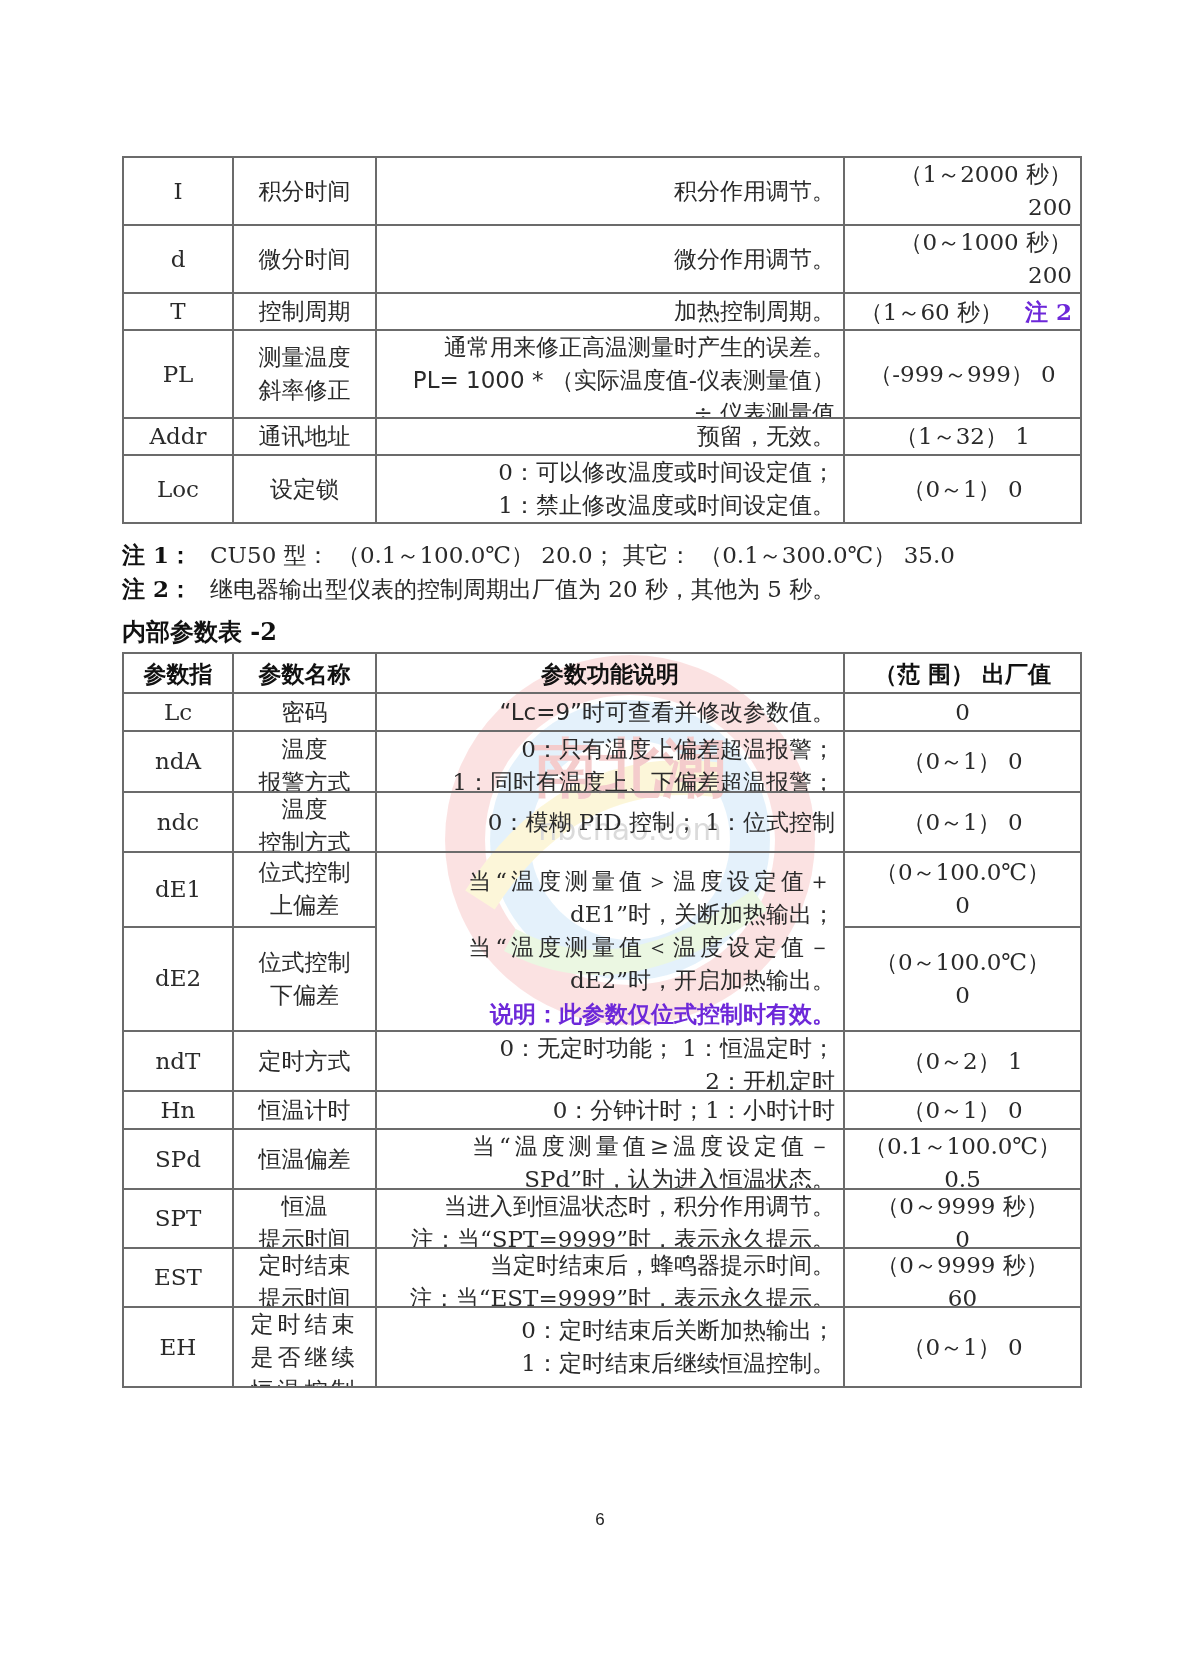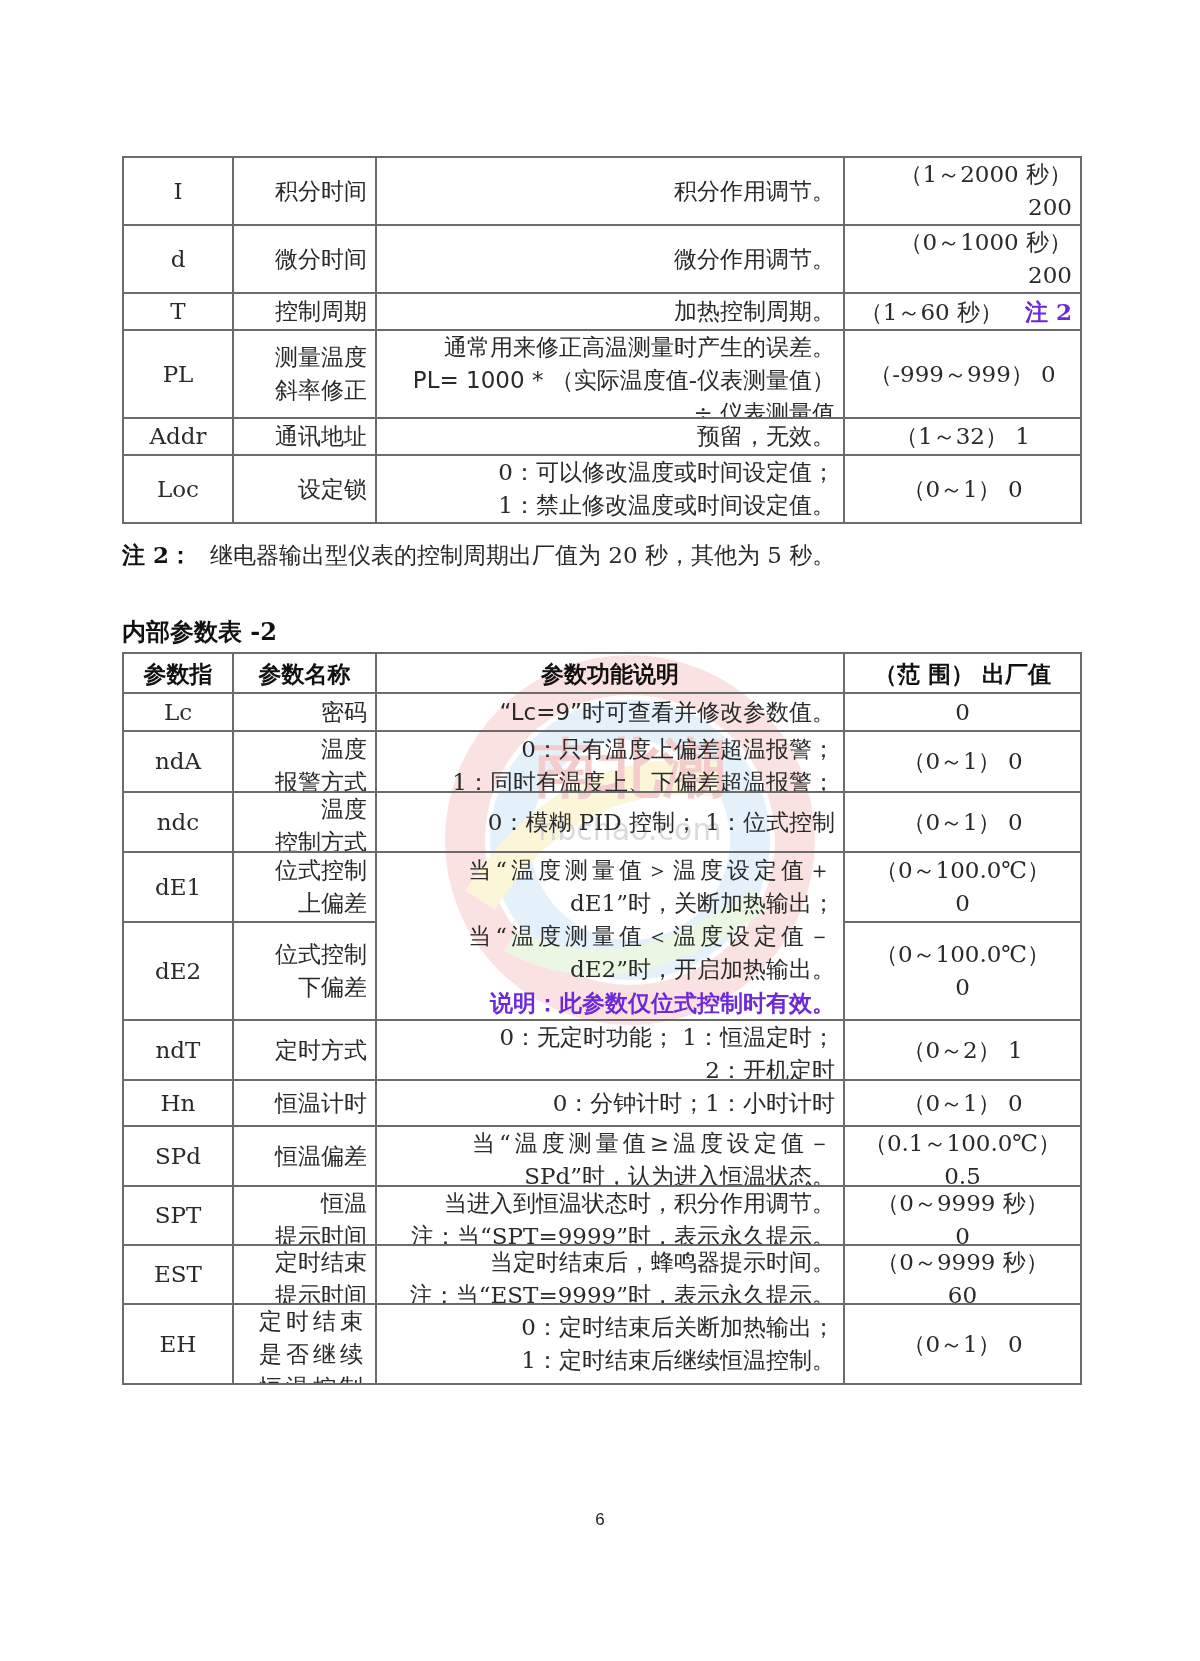--- a/index.html
+++ b/index.html
@@ -23,21 +23,21 @@
     overflow: hidden;
     font-weight: normal;
     color: #2a2a2a;
   }
   col.c-code { width: 110px; }
   col.c-name { width: 143px; }
   col.c-desc { width: 468px; }
   col.c-range { width: 237px; }
 
   .code { text-align: center; font-family: "DejaVu Serif", serif; font-size: 23px; }
-  .name { text-align: right; color: #3a3a3a; }
+  .name { text-align: center; color: #3a3a3a; }
   .desc { text-align: right; color: #2f2f2f; }
   .range { text-align: center; color: #2f2f2f; }
   .range.right { text-align: right; border-radius: 17px; }
   .indent { text-indent: 2em; }
   .bold { font-weight: bold; color: #6d28d9; }
   .sans { font-family: "DejaVu Sans", "Liberation Sans", sans-serif; }
   .spread { letter-spacing: 4px; }
 
   table.t1 { top: 156px; }
   table.t2 { top: 652px; }
@@ -130,20 +130,23 @@
           <div>0：可以修改温度或时间设定值；</div>
           <div>1：禁止修改温度或时间设定值。</div>
         </td>
         <td class="range">（0～1） 0</td>
       </tr>
     </tbody>
   </table>
 
   <div class="notes">
     <div class="note-line">
+      <span class="lbl">注 1：</span><span>CU50 型：  （0.1～100.0℃） 20.0；   其它：  （0.1～300.0℃） 35.0</span>
+    </div>
+    <div class="note-line">
       <span class="lbl">注 2：</span><span>继电器输出型仪表的控制周期出厂值为 20 秒，其他为 5 秒。</span>
     </div>
   </div>
 
   <div class="section-title">内部参数表 -2</div>
 
   <svg class="watermark" viewBox="0 0 420 400">
     <circle cx="210" cy="200" r="165" fill="none" stroke="#f39a9a" stroke-width="40"></circle>
     <circle cx="210" cy="200" r="120" fill="none" stroke="#9fd0f2" stroke-width="40"></circle>
     <path d="M60 260 Q150 120 300 140" fill="none" stroke="#f7e27a" stroke-width="35"></path>
@@ -198,21 +201,21 @@
         <td class="desc">0：模糊 PID 控制；   1：位式控制</td>
         <td class="range">（0～1） 0</td>
       </tr>
 
       <tr style="height:70px">
         <td class="code">dE1</td>
         <td class="name">
           <div>位式控制</div>
           <div>上偏差</div>
         </td>
-        <td class="desc" rowspan="2" style="vertical-align:top;padding-top:1px">
+        <td class="desc" rowspan="2" style="vertical-align:top;padding-top:12px">
           <div class="indent spread">当“温度测量值＞温度设定值＋</div>
           <div>dE1”时，关断加热输出；</div>
           <div class="indent spread">当“温度测量值＜温度设定值－</div>
           <div>dE2”时，开启加热输出。</div>
           <div class="bold">说明：此参数仅位式控制时有效。</div>
         </td>
         <td class="range">
           <div>（0～100.0℃）</div>
           <div>0</div>
         </td>
@@ -233,21 +236,21 @@
       <tr style="height:60px">
         <td class="code">ndT</td>
         <td class="name">定时方式</td>
         <td class="desc">
           <div>0：无定时功能；   1：恒温定时；</div>
           <div style="height:25px">2：开机定时</div>
         </td>
         <td class="range">（0～2）  1</td>
       </tr>
 
-      <tr style="height:46px">
+      <tr style="height:38px">
         <td class="code">Hn</td>
         <td class="name">恒温计时</td>
         <td class="desc">0：分钟计时；1：小时计时</td>
         <td class="range">（0～1） 0</td>
       </tr>
 
       <tr style="height:60px">
         <td class="code">SPd</td>
         <td class="name">恒温偏差</td>
         <td class="desc">

